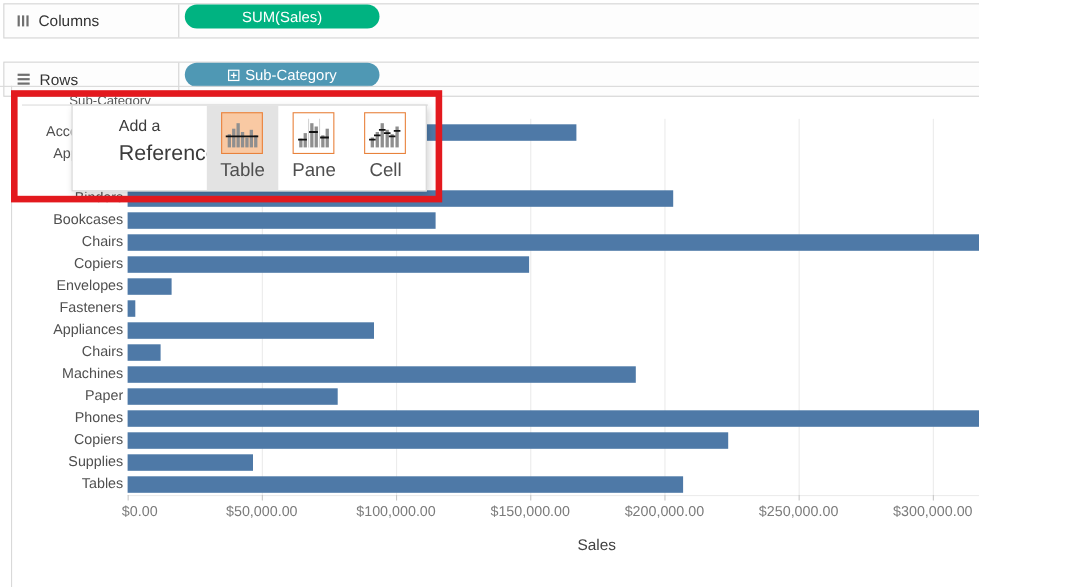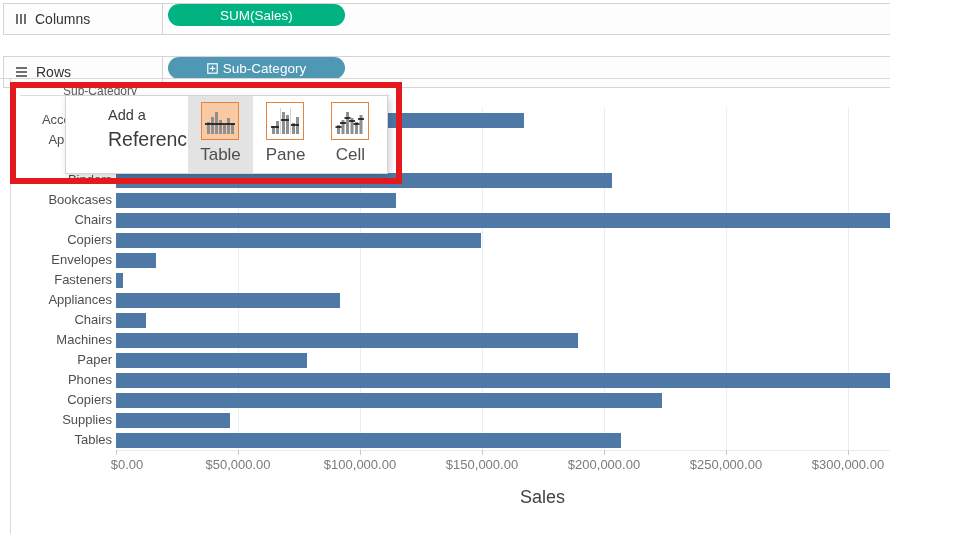--- a/index.html
+++ b/index.html
@@ -28,21 +28,21 @@
   #row-header{position:absolute;left:63px;top:84px;font-size:12px;color:#5a5a5a;z-index:5;}
   .gridline{position:absolute;top:108px;width:1px;height:342px;background:#ececec;z-index:1;}
   #axis-baseline{position:absolute;left:116px;top:450px;width:853px;height:1px;background:#ececec;}
   .cat-label{position:absolute;height:20px;line-height:20px;text-align:right;width:102px;left:10px;
              font-size:13px;color:#4f4f4f;z-index:2;}
   .bar{position:absolute;left:116px;height:15px;z-index:2;}
   .tickmark{position:absolute;top:450px;width:1px;height:5px;background:#c8c8c8;}
   .tick-label{position:absolute;top:457px;font-size:13px;color:#7b7b7b;transform:translateX(-50%);
               white-space:nowrap;}
   #axis-title{position:absolute;left:116px;top:487px;width:853px;text-align:center;
-              font-size:18px;color:#424242;}
+              font-size:14px;color:#424242;}
 
   
   #popup-top-line{position:absolute;left:20px;top:95px;width:369px;height:1px;background:#dcdcdc;z-index:49;}
   #ref-popup{position:absolute;left:65px;top:95px;width:323px;height:79px;background:#fff;
              border:1px solid #d4d4d4;box-shadow:2px 3px 7px rgba(0,0,0,.18);box-sizing:border-box;
              z-index:50;padding-left:26px;}
   #popup-title{position:absolute;left:42px;top:11px;color:#3b3b3b;}
   #popup-title .l1{font-size:14.5px;margin-bottom:5px;}
   #popup-title .l2{font-size:19.5px;}
   .opt-cell{position:absolute;top:0;width:65px;height:77px;}

